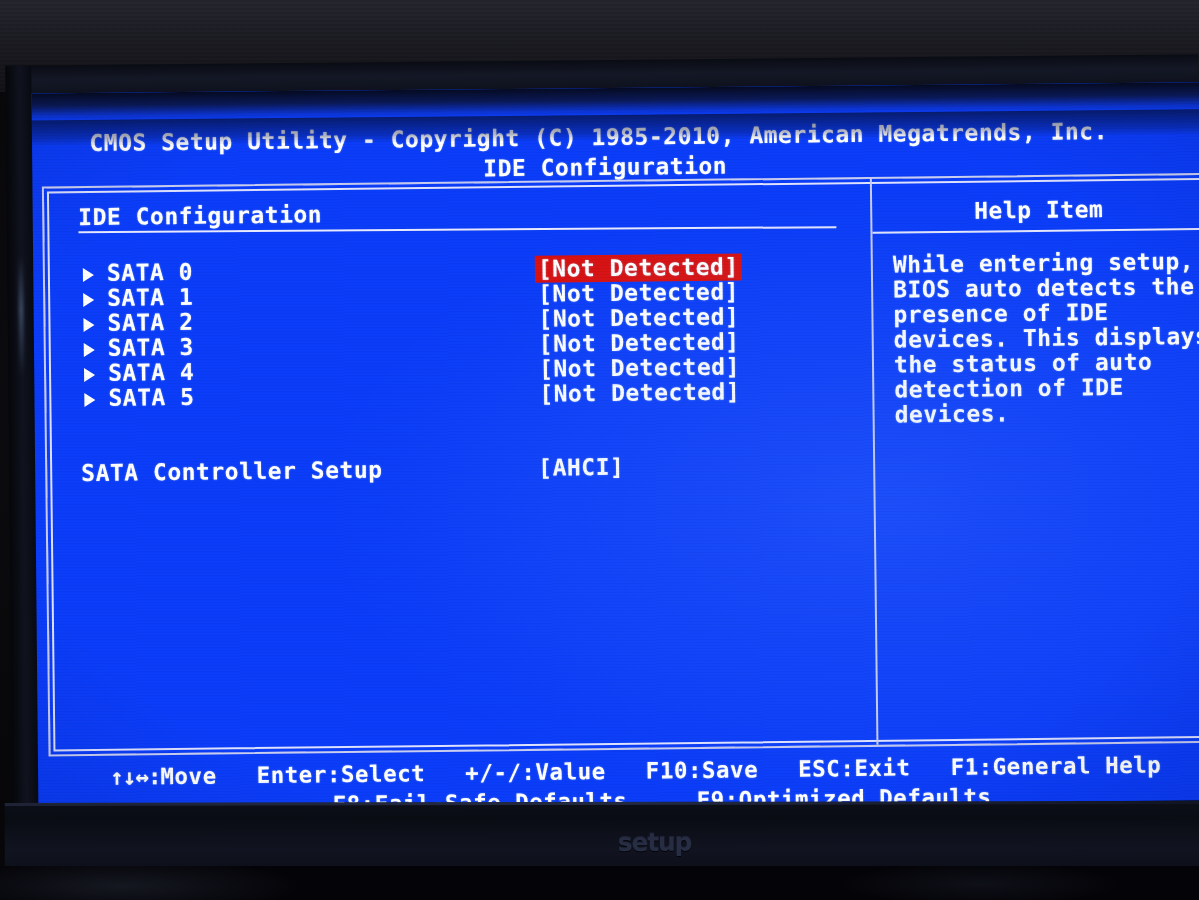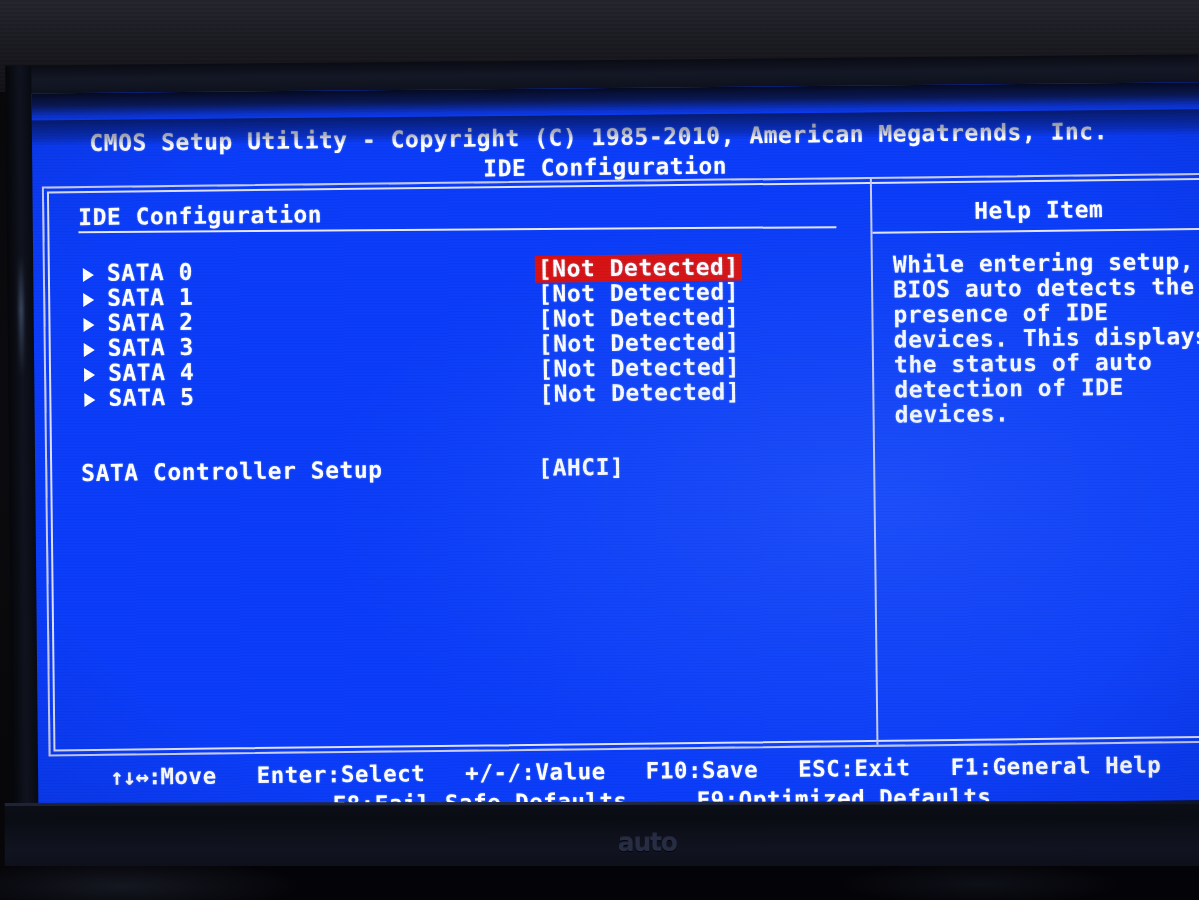--- a/index.html
+++ b/index.html
@@ -400,19 +400,19 @@
 
         <div class="screen-glow"></div>
         <div class="scanlines"></div>
         <div class="top-band"></div>
         <div class="title-shadow"></div>
       </div>
     </div>
 
     <div class="bezel-bottom">
       <div class="hl"></div>
-      <div class="acer-logo">auto</div>
+      <div class="acer-logo">setup</div>
     </div>
     <div class="stand-shadow"></div>
   </div>
 
   <div class="clutter"></div>
 </div>
 
 </body></html>

